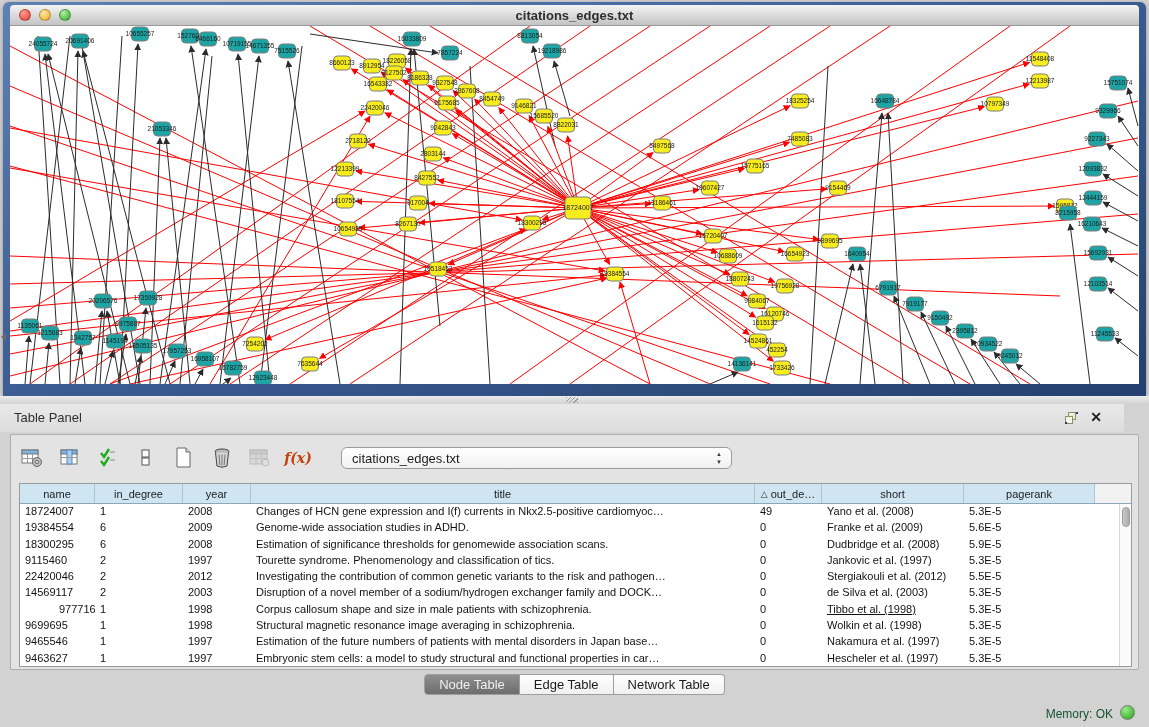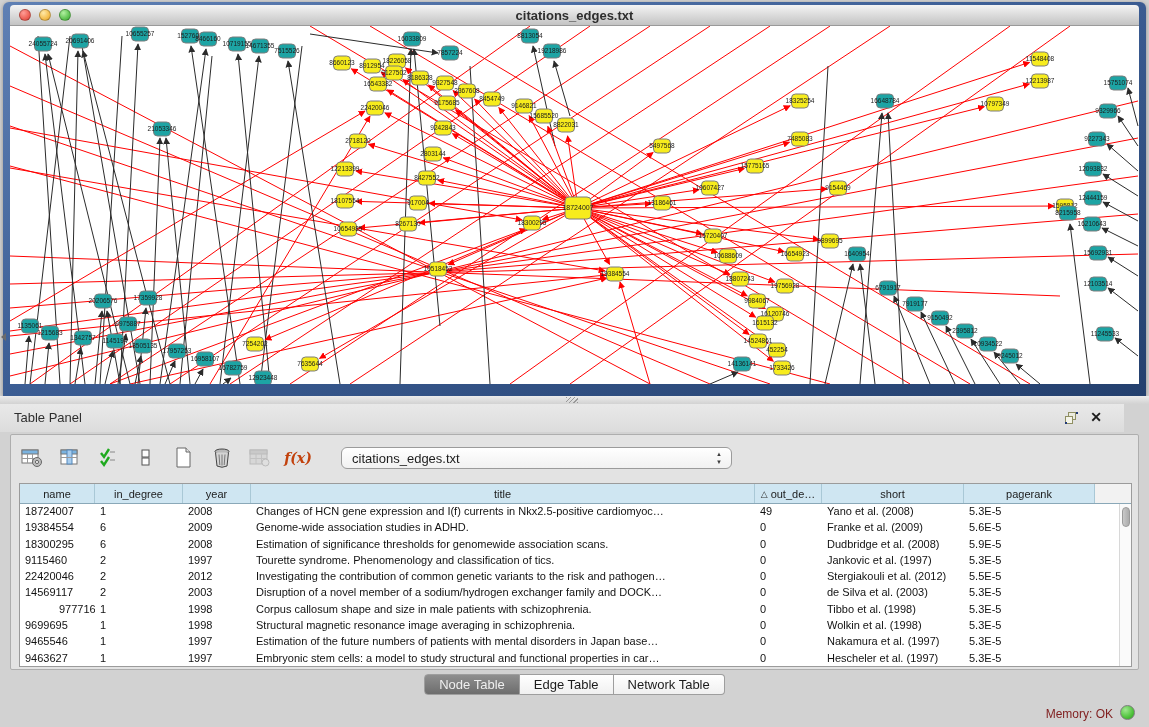--- a/index.html
+++ b/index.html
@@ -74,21 +74,21 @@
   .tabbar { position:absolute; left:0; top:674px; width:1149px; height:21px; display:flex; justify-content:center; }
   .tab { height:21px; padding:0 14px; font-size:13px; display:flex; align-items:center;
     background:linear-gradient(#ffffff,#f0f0f0); border:1px solid #9e9e9e; border-left:none;
     color:#1c1c1c; cursor:pointer; }
   .tab:first-child { border-left:1px solid #9e9e9e; border-radius:4px 0 0 4px; }
   .tab:last-child { border-radius:0 4px 4px 0; }
   .tab.selected { background:linear-gradient(#8f8f8f,#6d6d6d); color:#efefef; }
 
   
   .statusbar { position:absolute; left:0; top:700px; width:1149px; height:27px; background:#d2d2d2; }
-  .mem-label { position:absolute; right:36px; top:7px; font-size:12px; color:#7f1d1d; }
+  .mem-label { position:absolute; right:36px; top:7px; font-size:12px; color:#14532d; }
   .mem-dot { position:absolute; right:14px; top:5px; width:15px; height:15px; border-radius:50%;
     background:radial-gradient(circle at 35% 30%, #9fe78f, #4fc33c 60%, #2f9a22);
     border:1px solid #7c7c7c; cursor:pointer; }
 </style>
 </head>
 <body>
 
 <div class="net-frame">
   <div class="titlebar">
     <div class="lights">
@@ -802,21 +802,21 @@
           <div class="td" style="width: 67px;">0</div>
           <div class="td" style="width: 142px;">de Silva et al. (2003)</div>
           <div class="td" style="width: 131px;">5.3E-5</div>
         </div>
         <div class="tr">
           <div class="td" style="width: 75px; padding-left: 39px;">9777169</div>
           <div class="td" style="width: 88px;">1</div>
           <div class="td" style="width: 68px;">1998</div>
           <div class="td" style="width: 504px;">Corpus callosum shape and size in male patients with schizophrenia.</div>
           <div class="td" style="width: 67px;">0</div>
-          <div class="td" style="width: 142px;">Tibbo et al. (1998)</div>
+          <div class="td" style="width: 142px; text-decoration: underline;">Tibbo et al. (1998)</div>
           <div class="td" style="width: 131px;">5.3E-5</div>
         </div>
         <div class="tr">
           <div class="td" style="width: 75px;">9699695</div>
           <div class="td" style="width: 88px;">1</div>
           <div class="td" style="width: 68px;">1998</div>
           <div class="td" style="width: 504px;">Structural magnetic resonance image averaging in schizophrenia.</div>
           <div class="td" style="width: 67px;">0</div>
           <div class="td" style="width: 142px;">Wolkin et al. (1998)</div>
           <div class="td" style="width: 131px;">5.3E-5</div>

